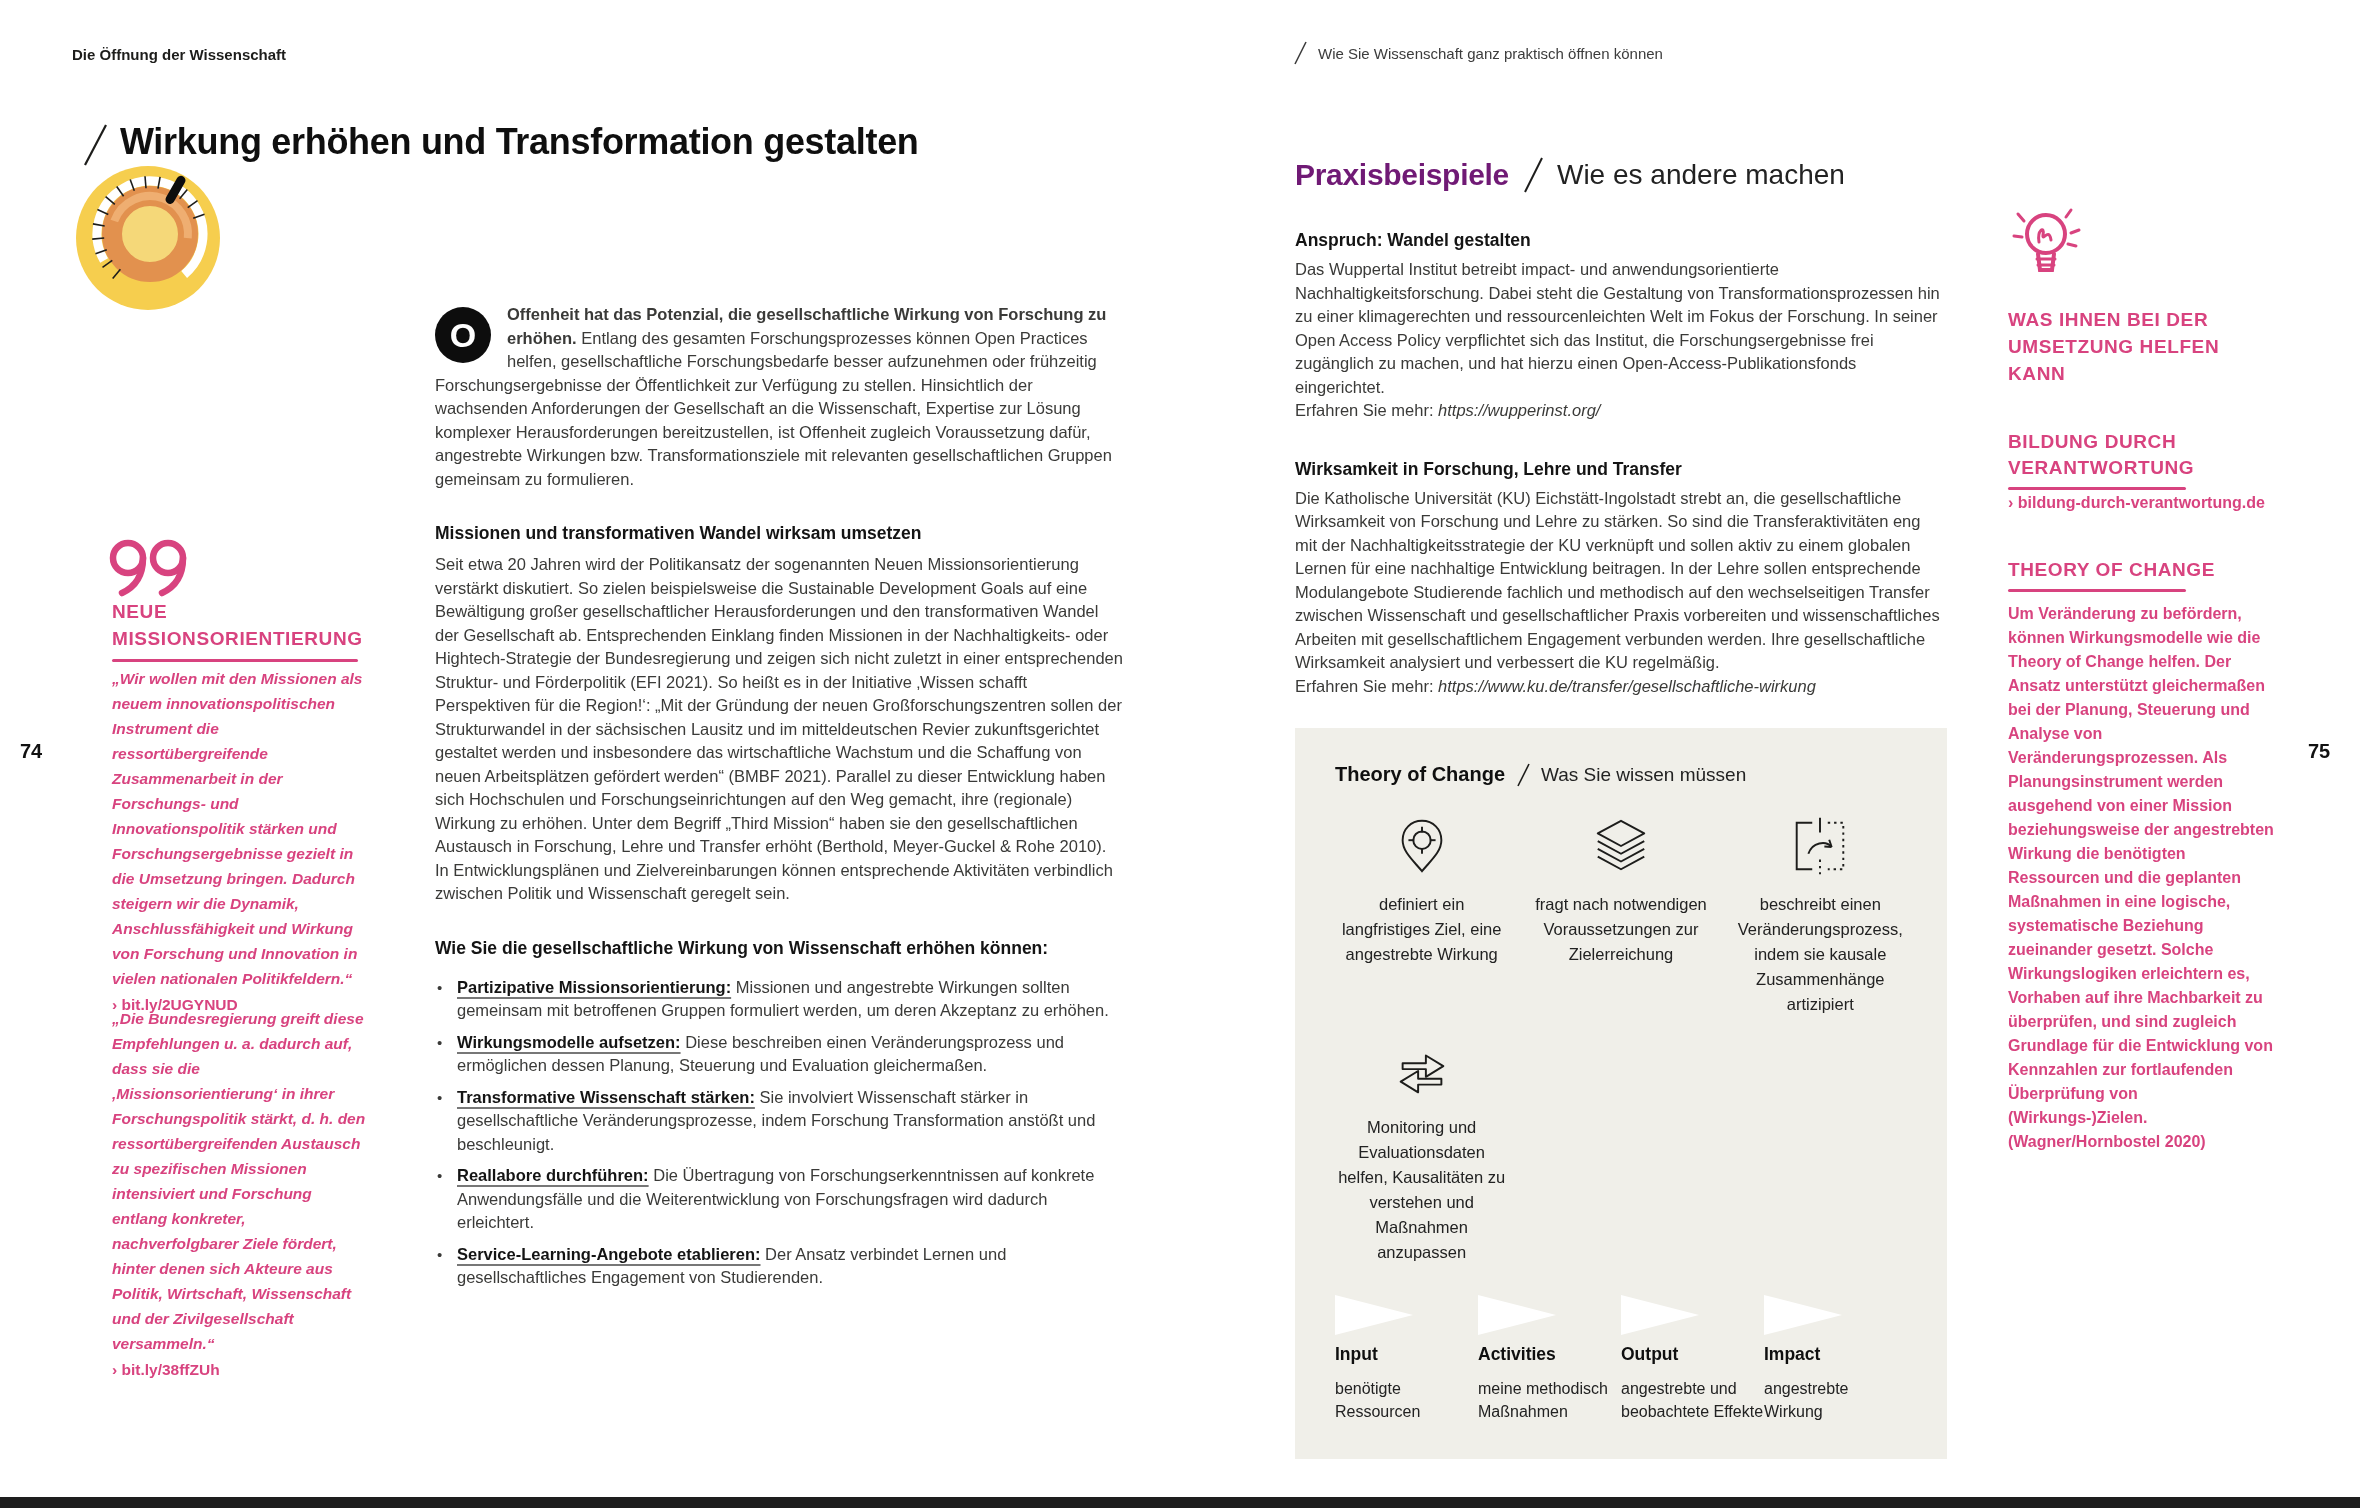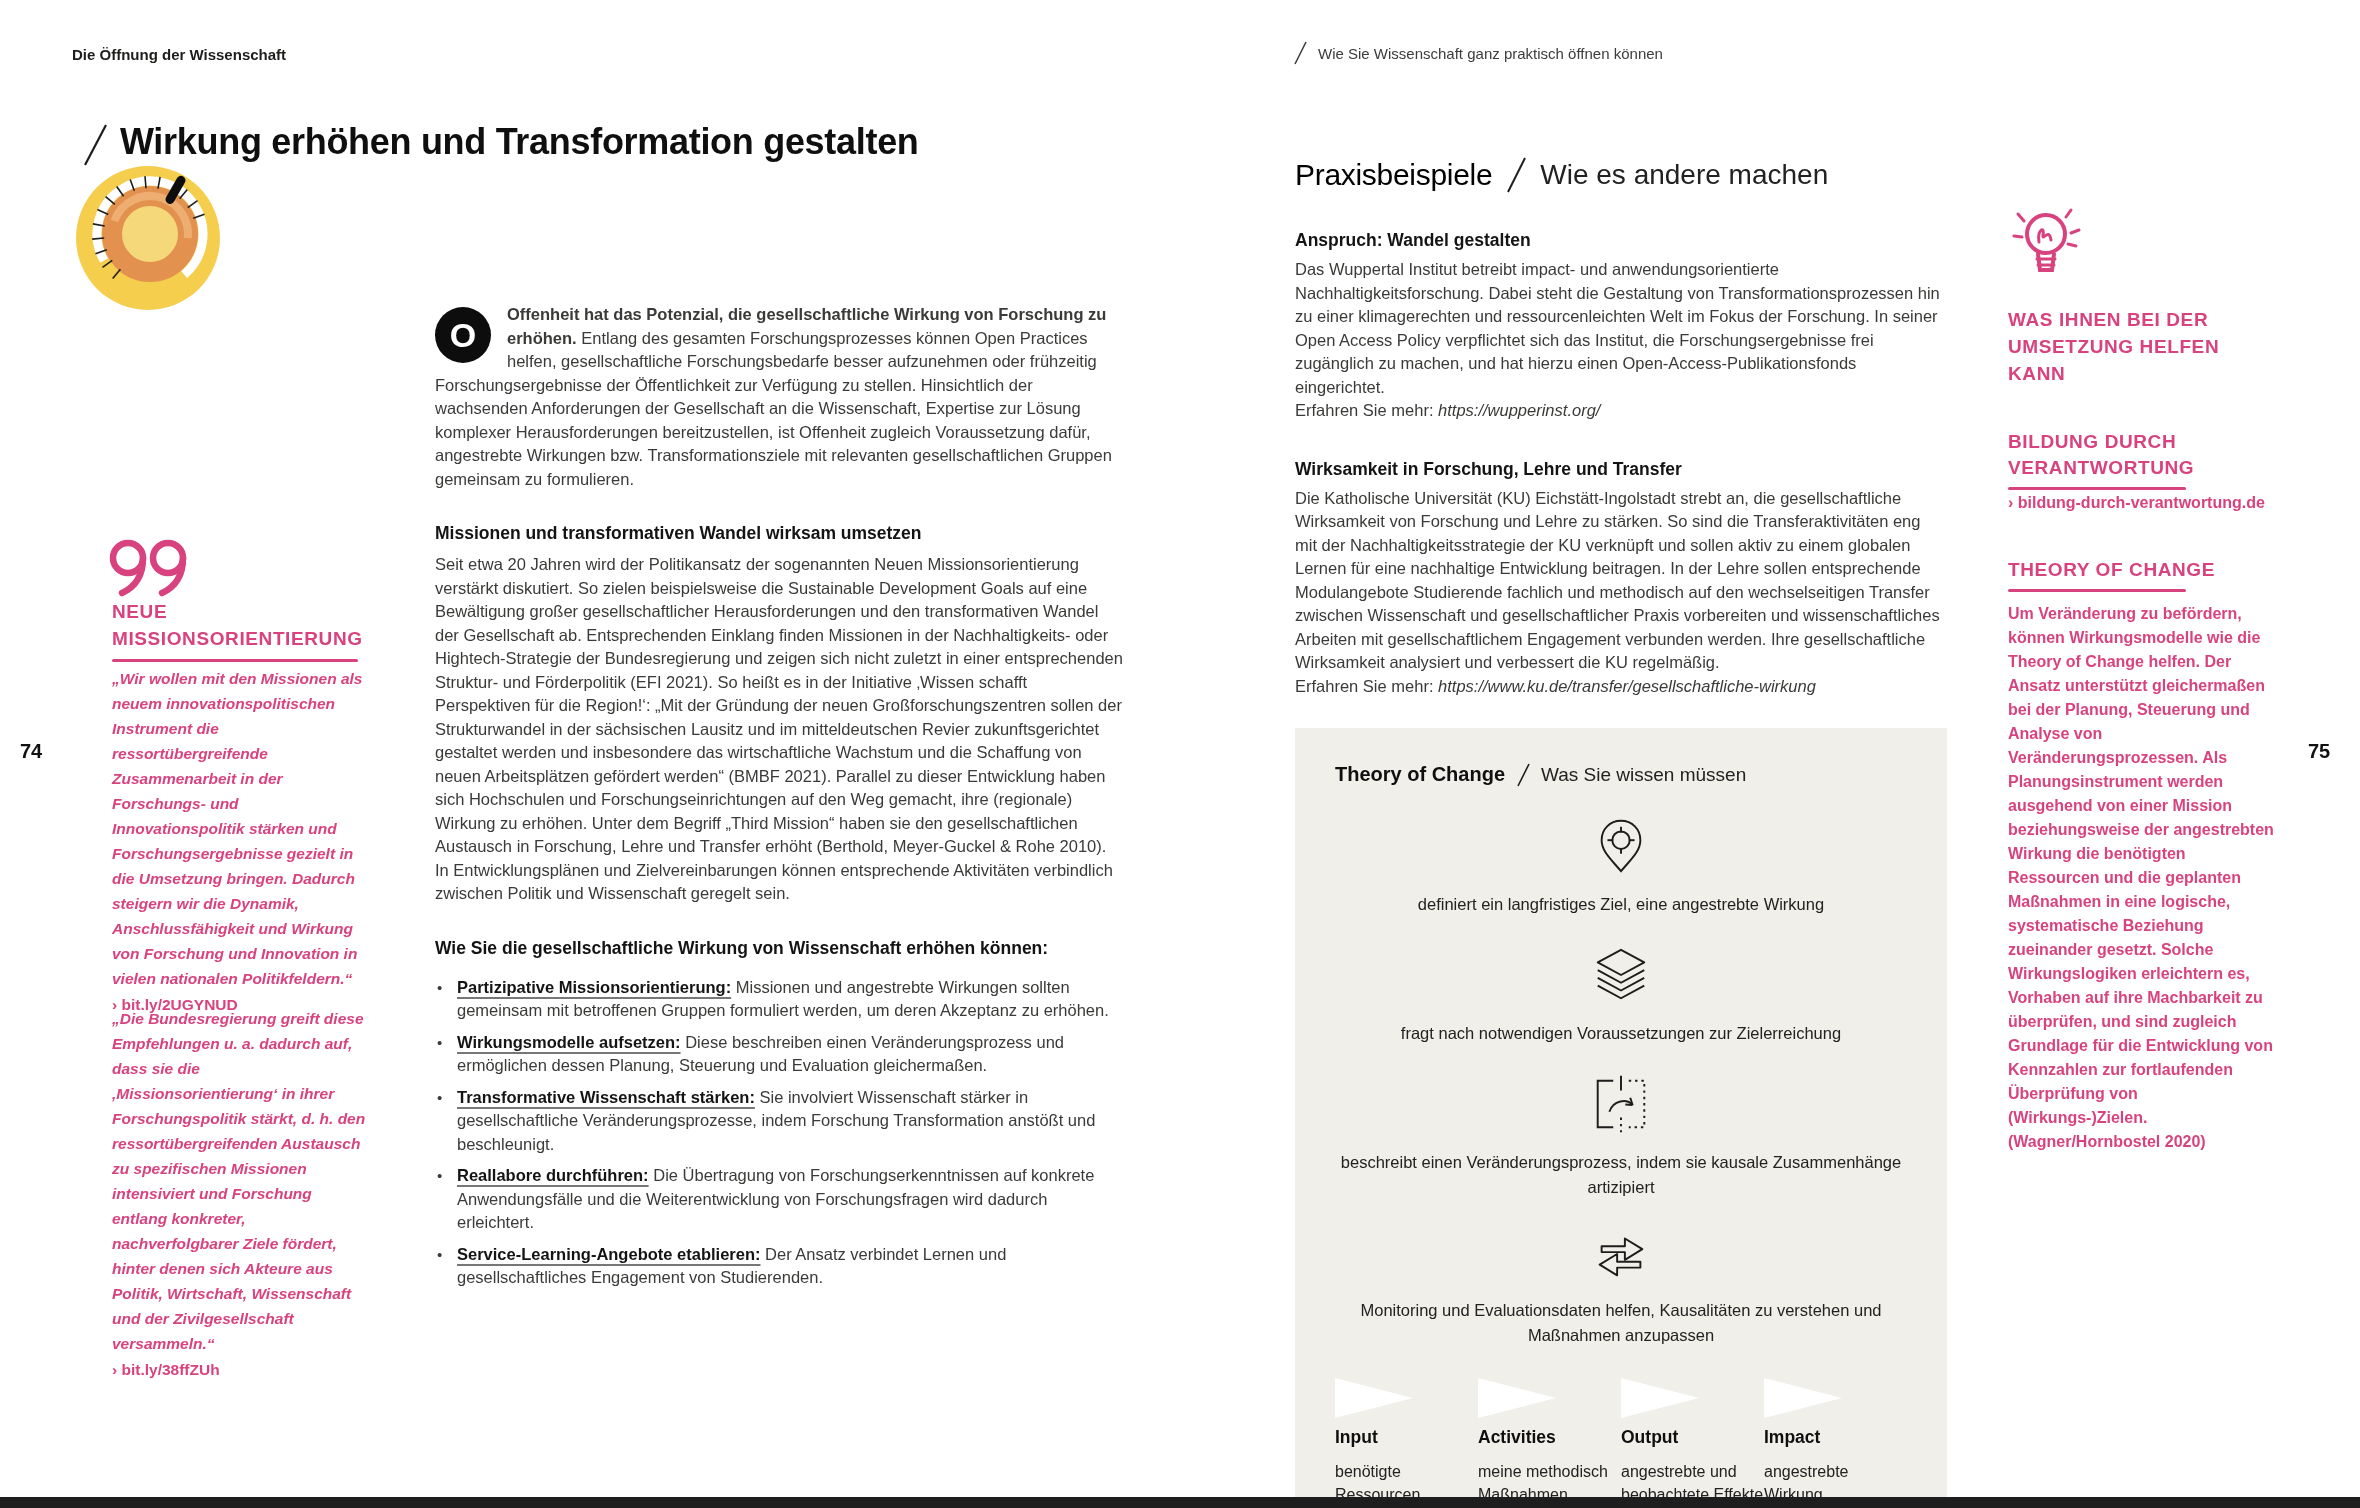--- a/index.html
+++ b/index.html
@@ -36,33 +36,33 @@
   .main-col p{margin:0;}
   .blead{font-weight:bold;color:#141414;text-decoration:underline;text-decoration-thickness:1.5px;
          text-decoration-color:#777;text-underline-offset:4px;}
   ul.bullets{margin:16px 0 0 0;padding:0;list-style:none;}
   ul.bullets li{position:relative;padding-left:22px;margin-bottom:8px;}
   ul.bullets li::before{content:"•";position:absolute;left:2px;top:0;color:#3a3a38;font-size:15px;}
 
   
   .right-col{left:1295px;top:156px;width:652px;font-size:16.5px;line-height:23.5px;color:#3a3a38;}
   .h2row{display:flex;align-items:center;gap:12px;}
-  .h2row .hb{font-size:30px;font-weight:normal;color:#000000;letter-spacing:-.3px;}
+  .h2row .hb{font-size:30px;font-weight:bold;color:#701a75;letter-spacing:-.3px;}
   .h2row .hl{font-size:28px;color:#222;}
   .right-col h4{margin:34px 0 6px 0;font-size:17.5px;line-height:24px;color:#141414;}
   .right-col p{margin:0;}
   .more{margin-top:26px;}
   .more i{font-style:italic;}
 
   
   .toc-box{margin-top:30px;background:var(--boxbg);padding:34px 40px 36px 40px;}
   .toc-title{display:flex;align-items:center;gap:10px;}
   .toc-title .tb{font-size:20px;font-weight:bold;color:#0f0f0f;}
   .toc-title .tl{font-size:19px;color:#222;}
-  .toc-grid{display:grid;grid-template-columns:1fr;column-gap:26px;row-gap:26px;margin-top:26px;}
+  .toc-grid{display:grid;grid-template-columns:1fr 1fr 1fr;column-gap:26px;row-gap:26px;margin-top:26px;}
   .toc-cell{display:flex;flex-direction:column;align-items:center;text-align:center;}
   .toc-cell svg{margin-bottom:14px;}
   .toc-cell p{font-size:16.5px;line-height:25px;color:#222;}
   .toc-flow{display:grid;grid-template-columns:repeat(4,1fr);margin-top:30px;}
   .tri{width:0;height:0;border-top:20px solid transparent;border-bottom:20px solid transparent;
        border-left:78px solid #ffffff;margin-bottom:8px;}
   .flow-label{font-size:17.5px;font-weight:bold;color:#0f0f0f;margin-bottom:10px;}
   .flow-text{font-size:16px;line-height:23px;color:#222;}
 
   

